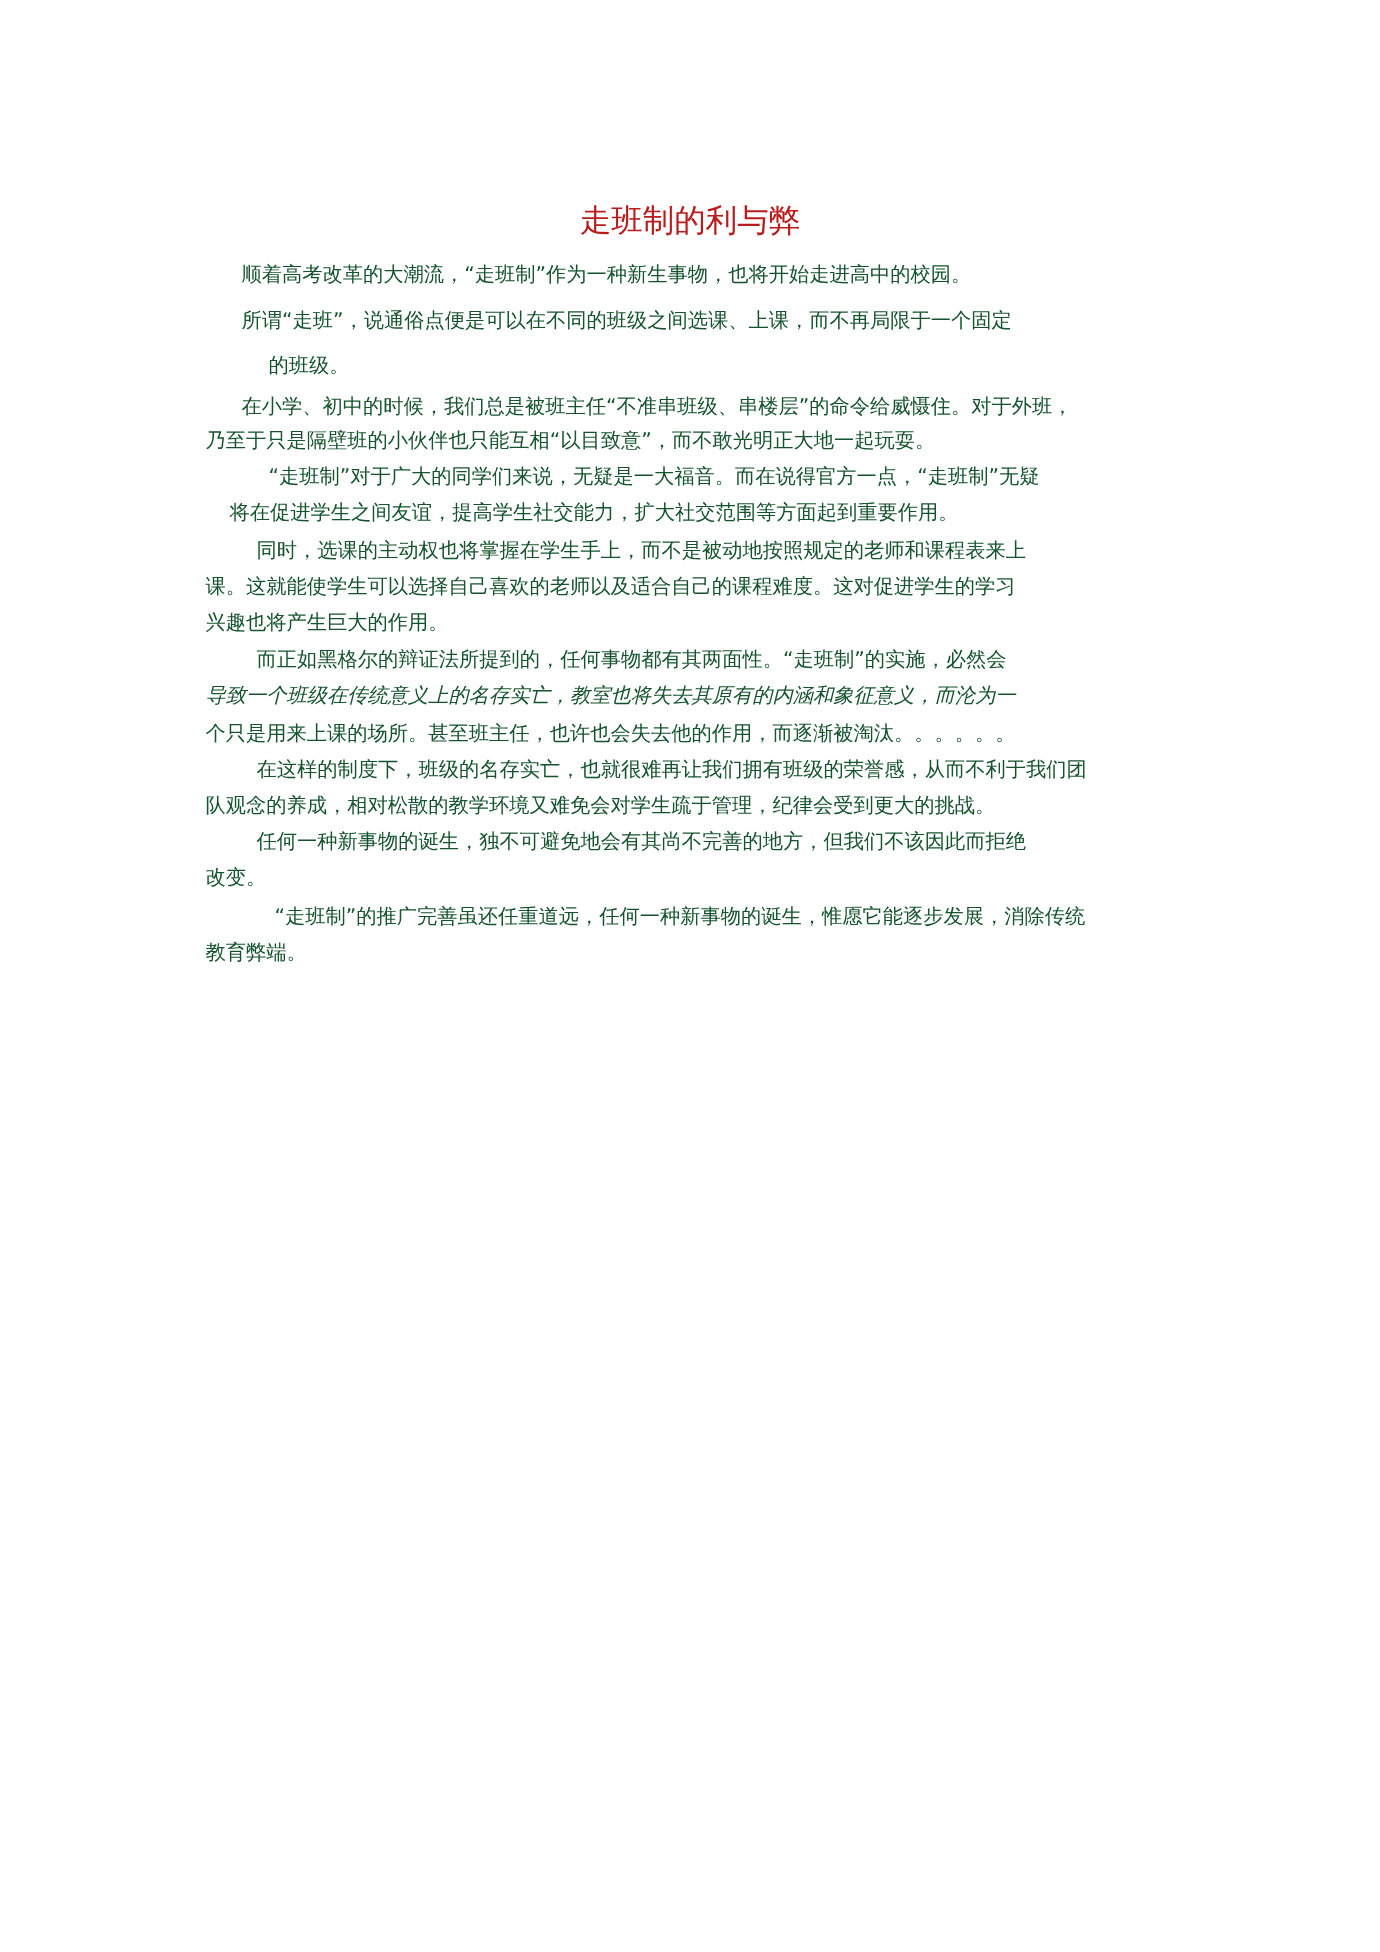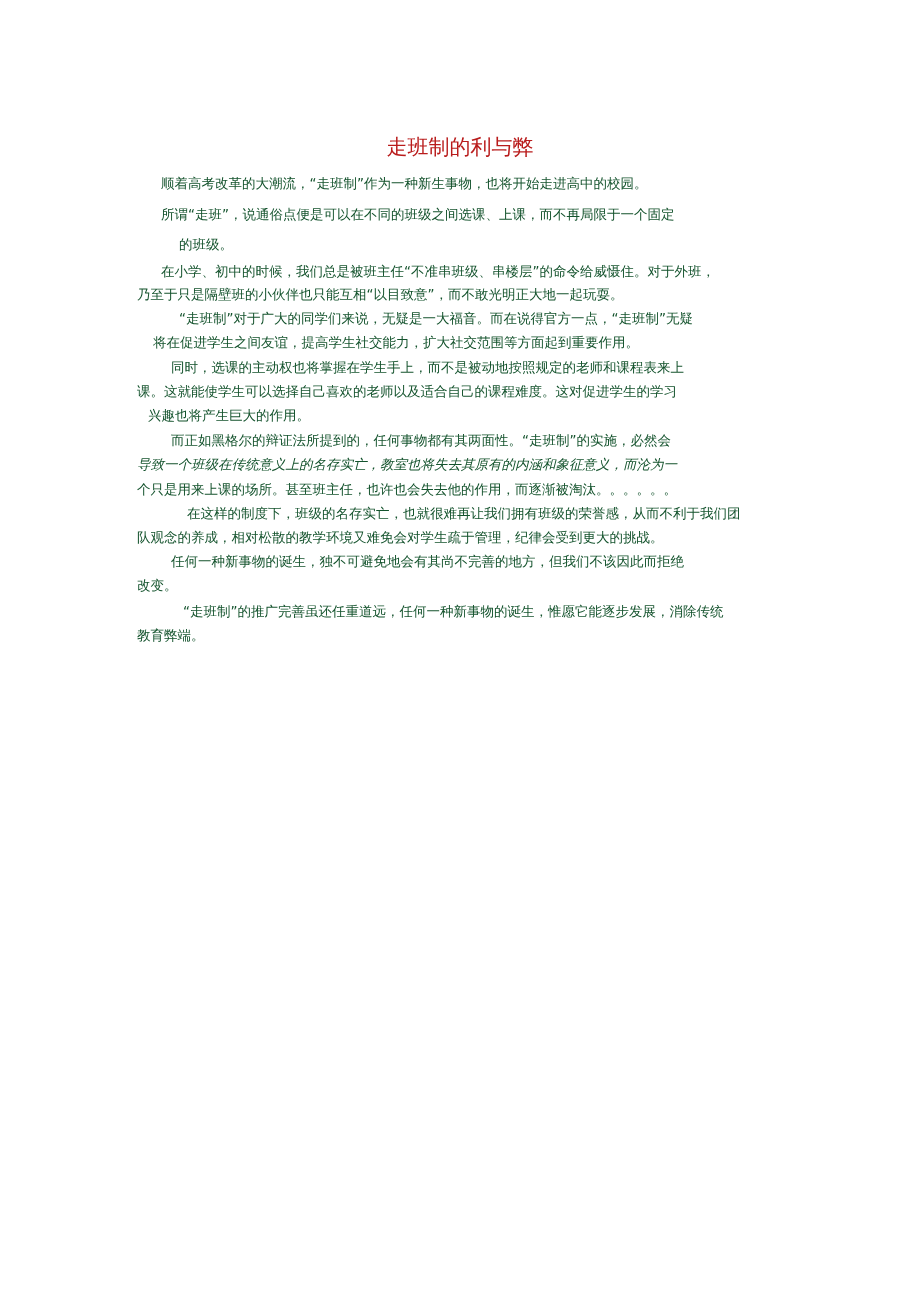--- a/index.html
+++ b/index.html
@@ -18,24 +18,24 @@
   <div id="body-lines">
       <div class="line" style="left: 161px; top: 174px;">顺着高考改革的大潮流，“走班制”作为一种新生事物，也将开始走进高中的校园。</div>
       <div class="line" style="left: 161px; top: 205px;">所谓“走班”，说通俗点便是可以在不同的班级之间选课、上课，而不再局限于一个固定</div>
       <div class="line" style="left: 137px; top: 235px; margin-left: 42px;">的班级。</div>
       <div class="line" style="left: 161px; top: 262px;">在小学、初中的时候，我们总是被班主任“不准串班级、串楼层”的命令给威慑住。对于外班，</div>
       <div class="line" style="left: 137px; top: 285px;">乃至于只是隔壁班的小伙伴也只能互相“以目致意”，而不敢光明正大地一起玩耍。</div>
       <div class="line" style="left: 135px; top: 309px; margin-left: 44px;">“走班制”对于广大的同学们来说，无疑是一大福音。而在说得官方一点，“走班制”无疑</div>
       <div class="line" style="left: 137px; top: 333px; margin-left: 16px;">将在促进学生之间友谊，提高学生社交能力，扩大社交范围等方面起到重要作用。</div>
       <div class="line" style="left: 171px; top: 358px;">同时，选课的主动权也将掌握在学生手上，而不是被动地按照规定的老师和课程表来上</div>
       <div class="line" style="left: 137px; top: 382px;">课。这就能使学生可以选择自己喜欢的老师以及适合自己的课程难度。这对促进学生的学习</div>
-      <div class="line" style="left: 148px; top: 406px;">兴趣也将产生巨大的作用。</div>
+      <div class="line" style="left: 137px; top: 406px;">兴趣也将产生巨大的作用。</div>
       <div class="line" style="left: 171px; top: 431px;">而正如黑格尔的辩证法所提到的，任何事物都有其两面性。“走班制”的实施，必然会</div>
       <div class="line" style="left: 137px; top: 455px; font-style: italic;">导致一个班级在传统意义上的名存实亡，教室也将失去其原有的内涵和象征意义，而沦为一</div>
       <div class="line" style="left: 137px; top: 480px;">个只是用来上课的场所。甚至班主任，也许也会失去他的作用，而逐渐被淘汰。。。。。。</div>
-      <div class="line" style="left: 171px; top: 504px; margin-left: 16px;">在这样的制度下，班级的名存实亡，也就很难再让我们拥有班级的荣誉感，从而不利于我们团</div>
+      <div class="line" style="left: 171px; top: 504px;">在这样的制度下，班级的名存实亡，也就很难再让我们拥有班级的荣誉感，从而不利于我们团</div>
       <div class="line" style="left: 137px; top: 528px;">队观念的养成，相对松散的教学环境又难免会对学生疏于管理，纪律会受到更大的挑战。</div>
       <div class="line" style="left: 171px; top: 552px;">任何一种新事物的诞生，独不可避免地会有其尚不完善的地方，但我们不该因此而拒绝</div>
       <div class="line" style="left: 137px; top: 576px;">改变。</div>
       <div class="line" style="left: 183px; top: 602px;">“走班制”的推广完善虽还任重道远，任何一种新事物的诞生，惟愿它能逐步发展，消除传统</div>
       <div class="line" style="left: 137px; top: 626px;">教育弊端。</div>
     </div>
 </div>
 
 </body></html>

